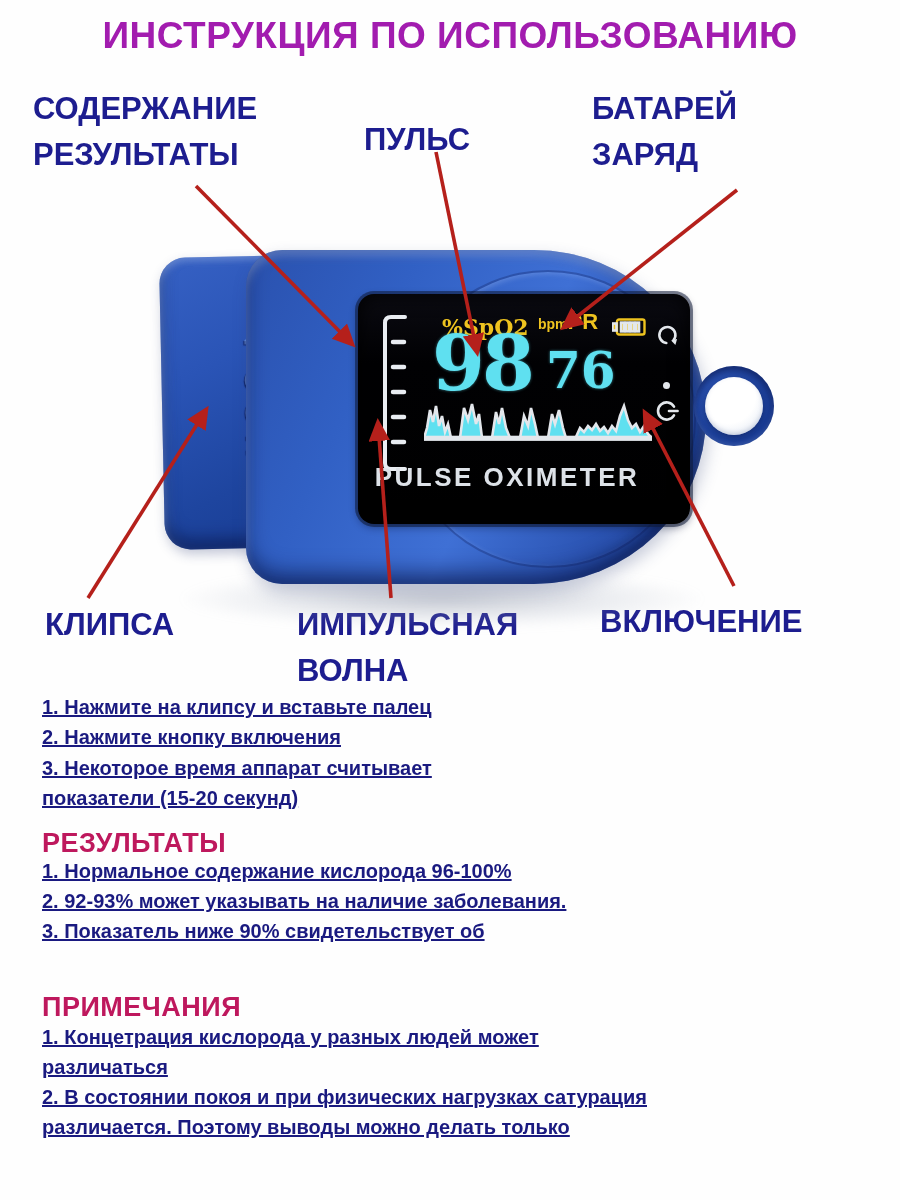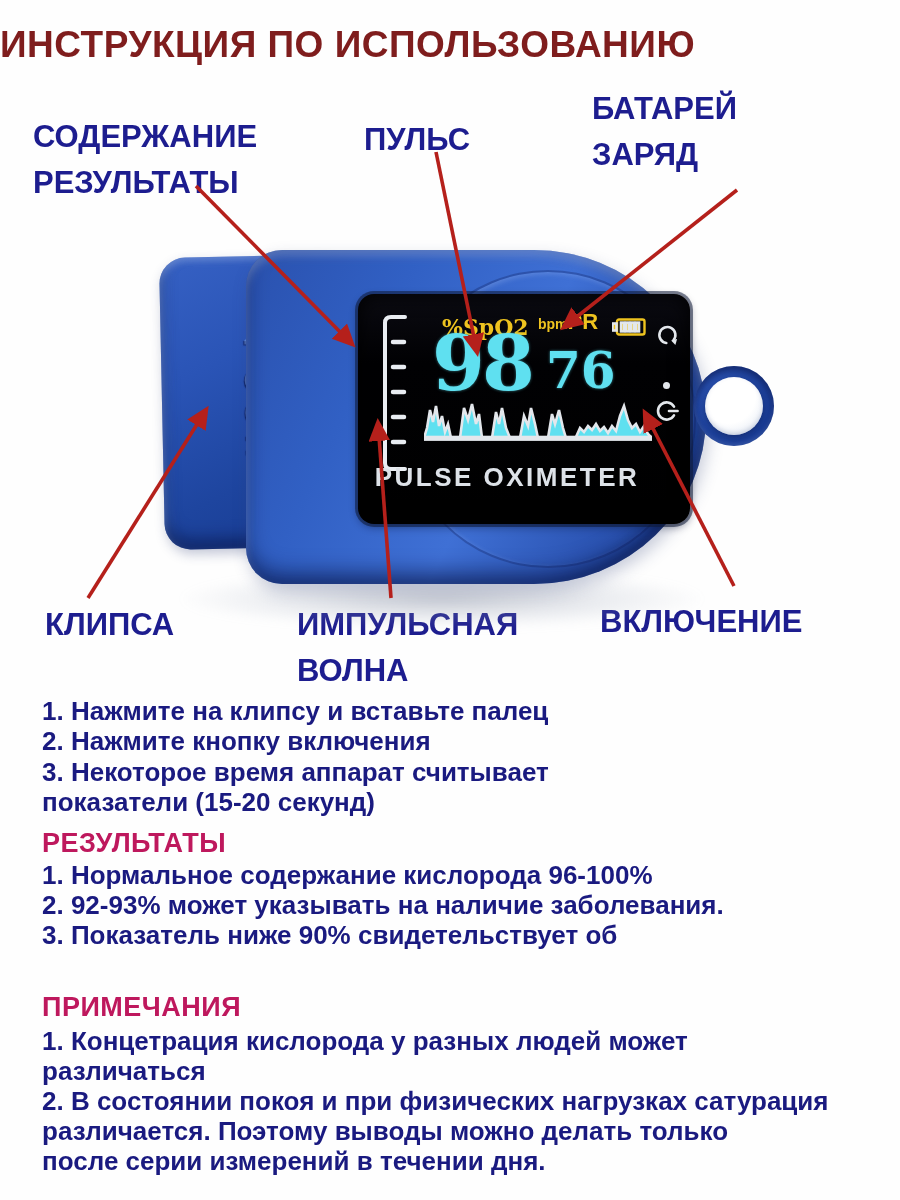--- a/index.html
+++ b/index.html
@@ -2,25 +2,25 @@
 <html><head>
 <meta charset="utf-8">
 <style>
   html,body{margin:0;padding:0;background:#fff;}
   .page{
     position:relative;width:900px;height:1200px;background:#fefefe;
     overflow:hidden;font-family:"Liberation Sans",sans-serif;font-weight:bold;
   }
   
   .title{
-    position:absolute;left:0;right:0;top:24px;
-    font-size:37px;color:#7f1d1d;letter-spacing:0.5px;
+    position:absolute;left:0;right:0;top:15px;text-align:center;
+    font-size:37px;color:#a21caf;letter-spacing:0.5px;
   }
   .callout{position:absolute;color:#1d1d8f;font-size:31px;line-height:46px;white-space:nowrap;}
-  .co-oxygen{left:33px;top:86px;margin-top:28px;}
+  .co-oxygen{left:33px;top:86px;}
   .co-pulse{left:364px;top:77px;margin-top:40px;}
   .co-battery{left:592px;top:86px;}
   .co-clip{left:45px;top:602px;}
   .co-wave{left:297px;top:602px;}
   .co-power{left:600px;top:599px;}
   
   .arrows{position:absolute;left:0;top:0;width:900px;height:1200px;z-index:6;pointer-events:none;}
   
   .device{position:absolute;left:152px;top:238px;width:565px;height:390px;z-index:2;}
   .reflection{
@@ -85,21 +85,21 @@
   .waveform{position:absolute;left:66px;top:102px;}
   .icon-col svg{position:absolute;stroke:#e3e7ec;fill:none;stroke-width:2.6;stroke-linecap:round;}
   .icon-refresh{left:296px;top:28px;transform:rotate(95deg);}
   .icon-power{left:296px;top:104px;transform:rotate(90deg);}
   .oled-dot{position:absolute;left:305px;top:88px;width:7px;height:7px;border-radius:50%;background:#e3e7ec;}
   .brand{
     position:absolute;left:0;right:34px;top:168px;text-align:center;
     font-size:26px;letter-spacing:2.5px;color:#dde2e8;
   }
   
-  .bodyline{position:absolute;left:42px;white-space:nowrap;color:#1a1a80;font-size:26px;}
+  .bodyline{position:absolute;left:42px;white-space:nowrap;color:#1a1a80;font-size:20px;text-decoration:underline;}
   .heading{position:absolute;left:42px;white-space:nowrap;color:#be185d;font-size:27px;letter-spacing:0.5px;}
 </style>
 </head>
 <body>
 
 <div class="page">
 
   <div class="title">ИНСТРУКЦИЯ ПО ИСПОЛЬЗОВАНИЮ</div>
 
   <div class="callout co-oxygen">
@@ -212,15 +212,14 @@
   <div class="heading" style="top:828px;">РЕЗУЛЬТАТЫ</div>
   <div class="bodyline" style="top:860px;">1. Нормальное содержание кислорода 96-100%</div>
   <div class="bodyline" style="top:890px;">2. 92-93% может указывать на наличие заболевания.</div>
   <div class="bodyline" style="top:920px;">3. Показатель ниже 90% свидетельствует об</div>
 
   <div class="heading" style="top:992px;">ПРИМЕЧАНИЯ</div>
   <div class="bodyline" style="top:1026px;">1. Концетрация кислорода у разных людей может</div>
   <div class="bodyline" style="top:1056px;">различаться</div>
   <div class="bodyline" style="top:1086px;">2. В состоянии покоя и при физических нагрузках сатурация</div>
   <div class="bodyline" style="top:1116px;">различается. Поэтому выводы можно делать только</div>
-  <div class="bodyline" style="top:1146px;">после серии измерений в течении дня.</div>
 
 </div>
 
 </body></html>

